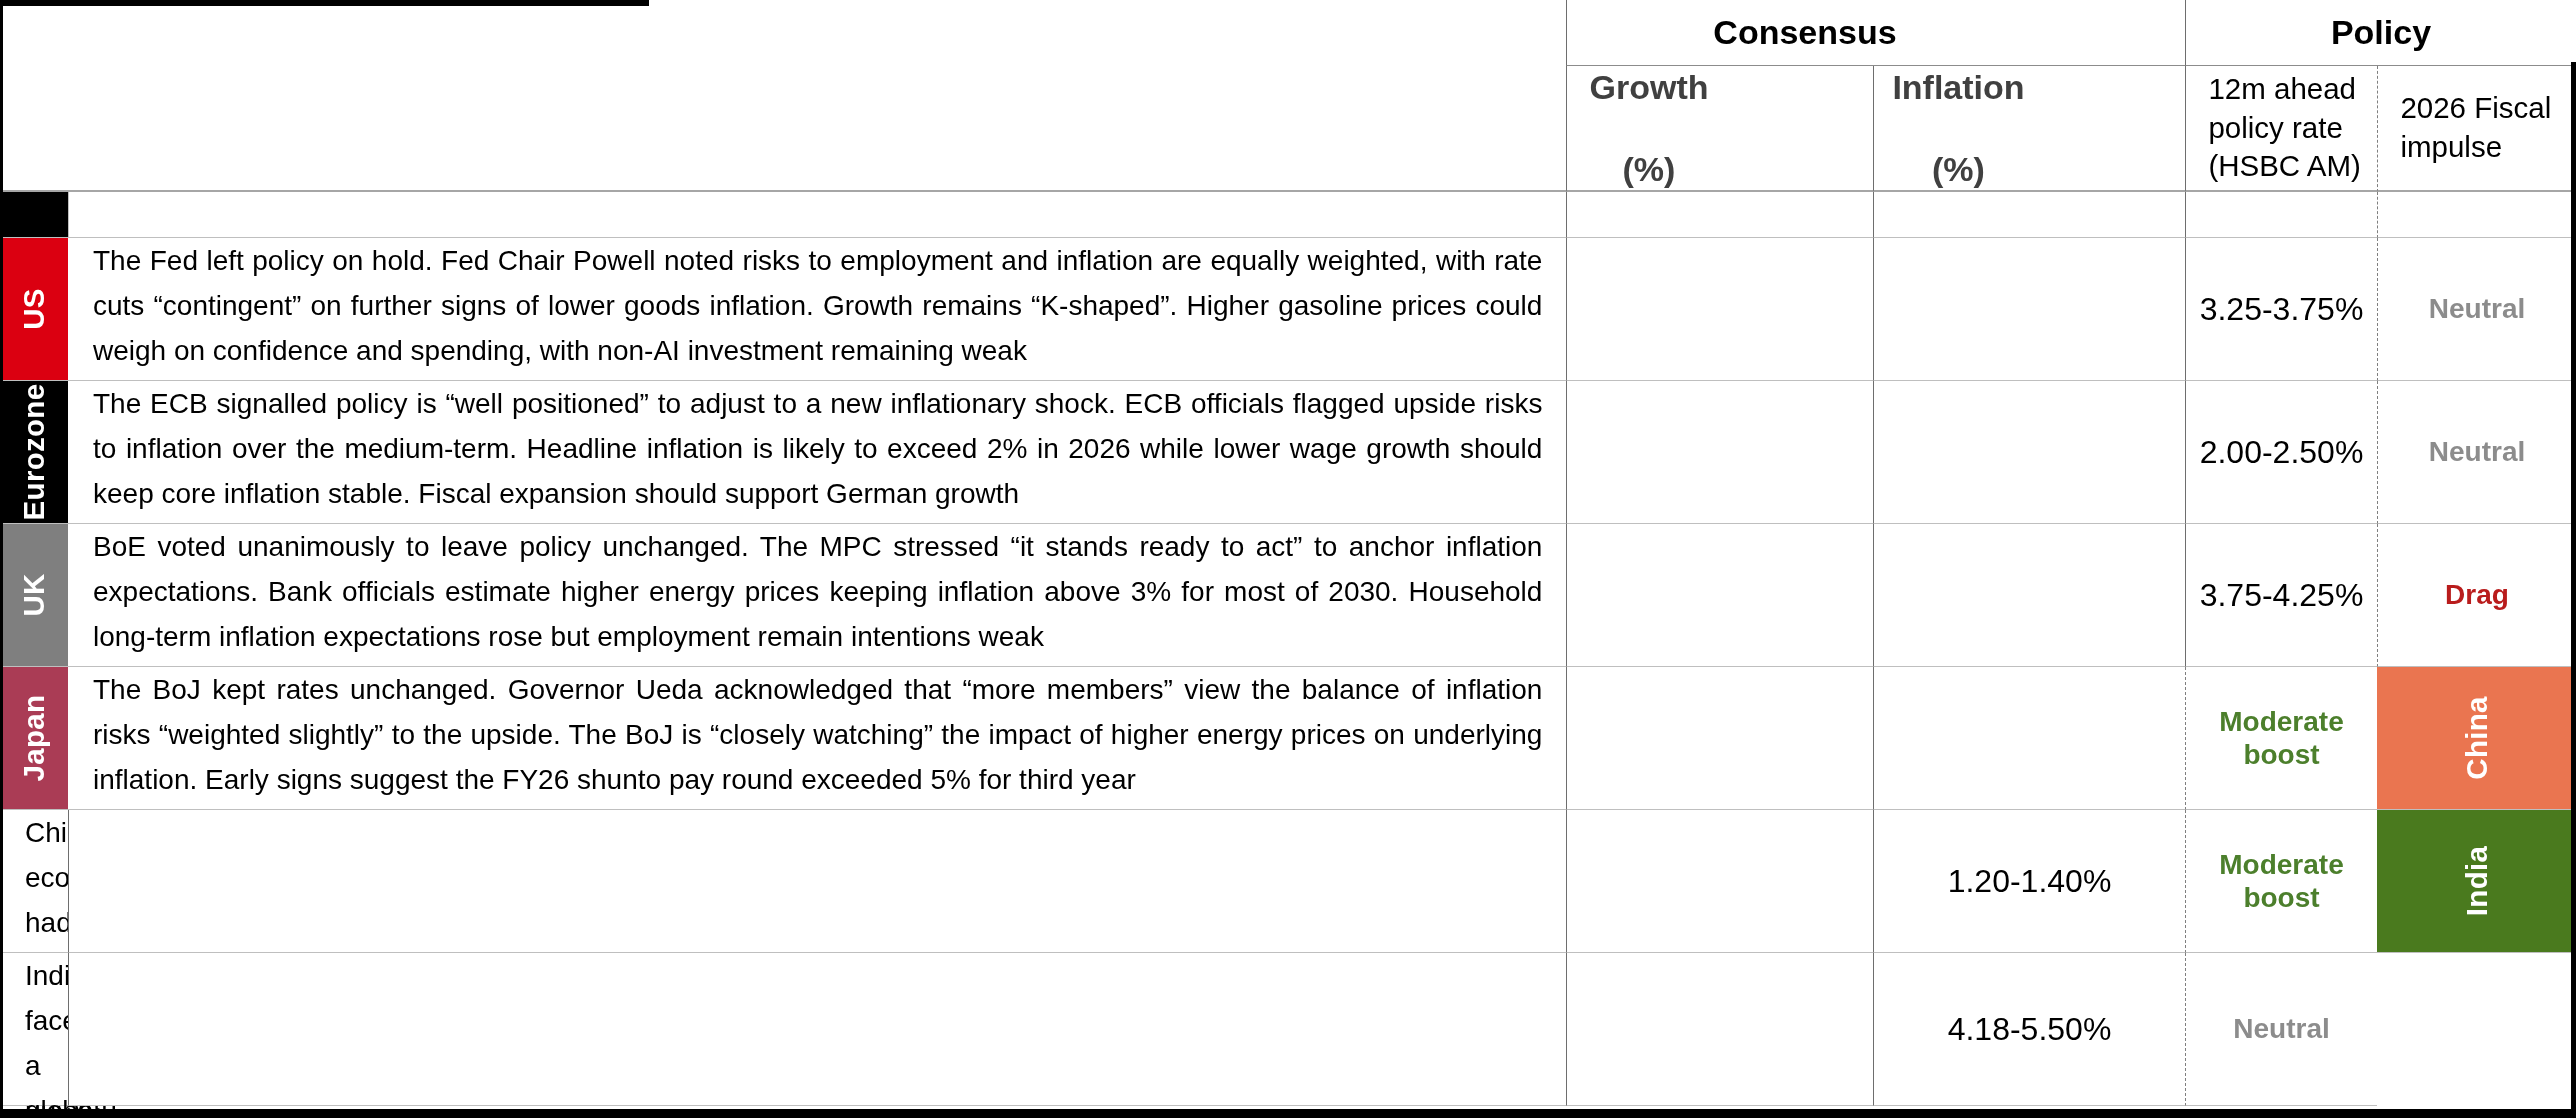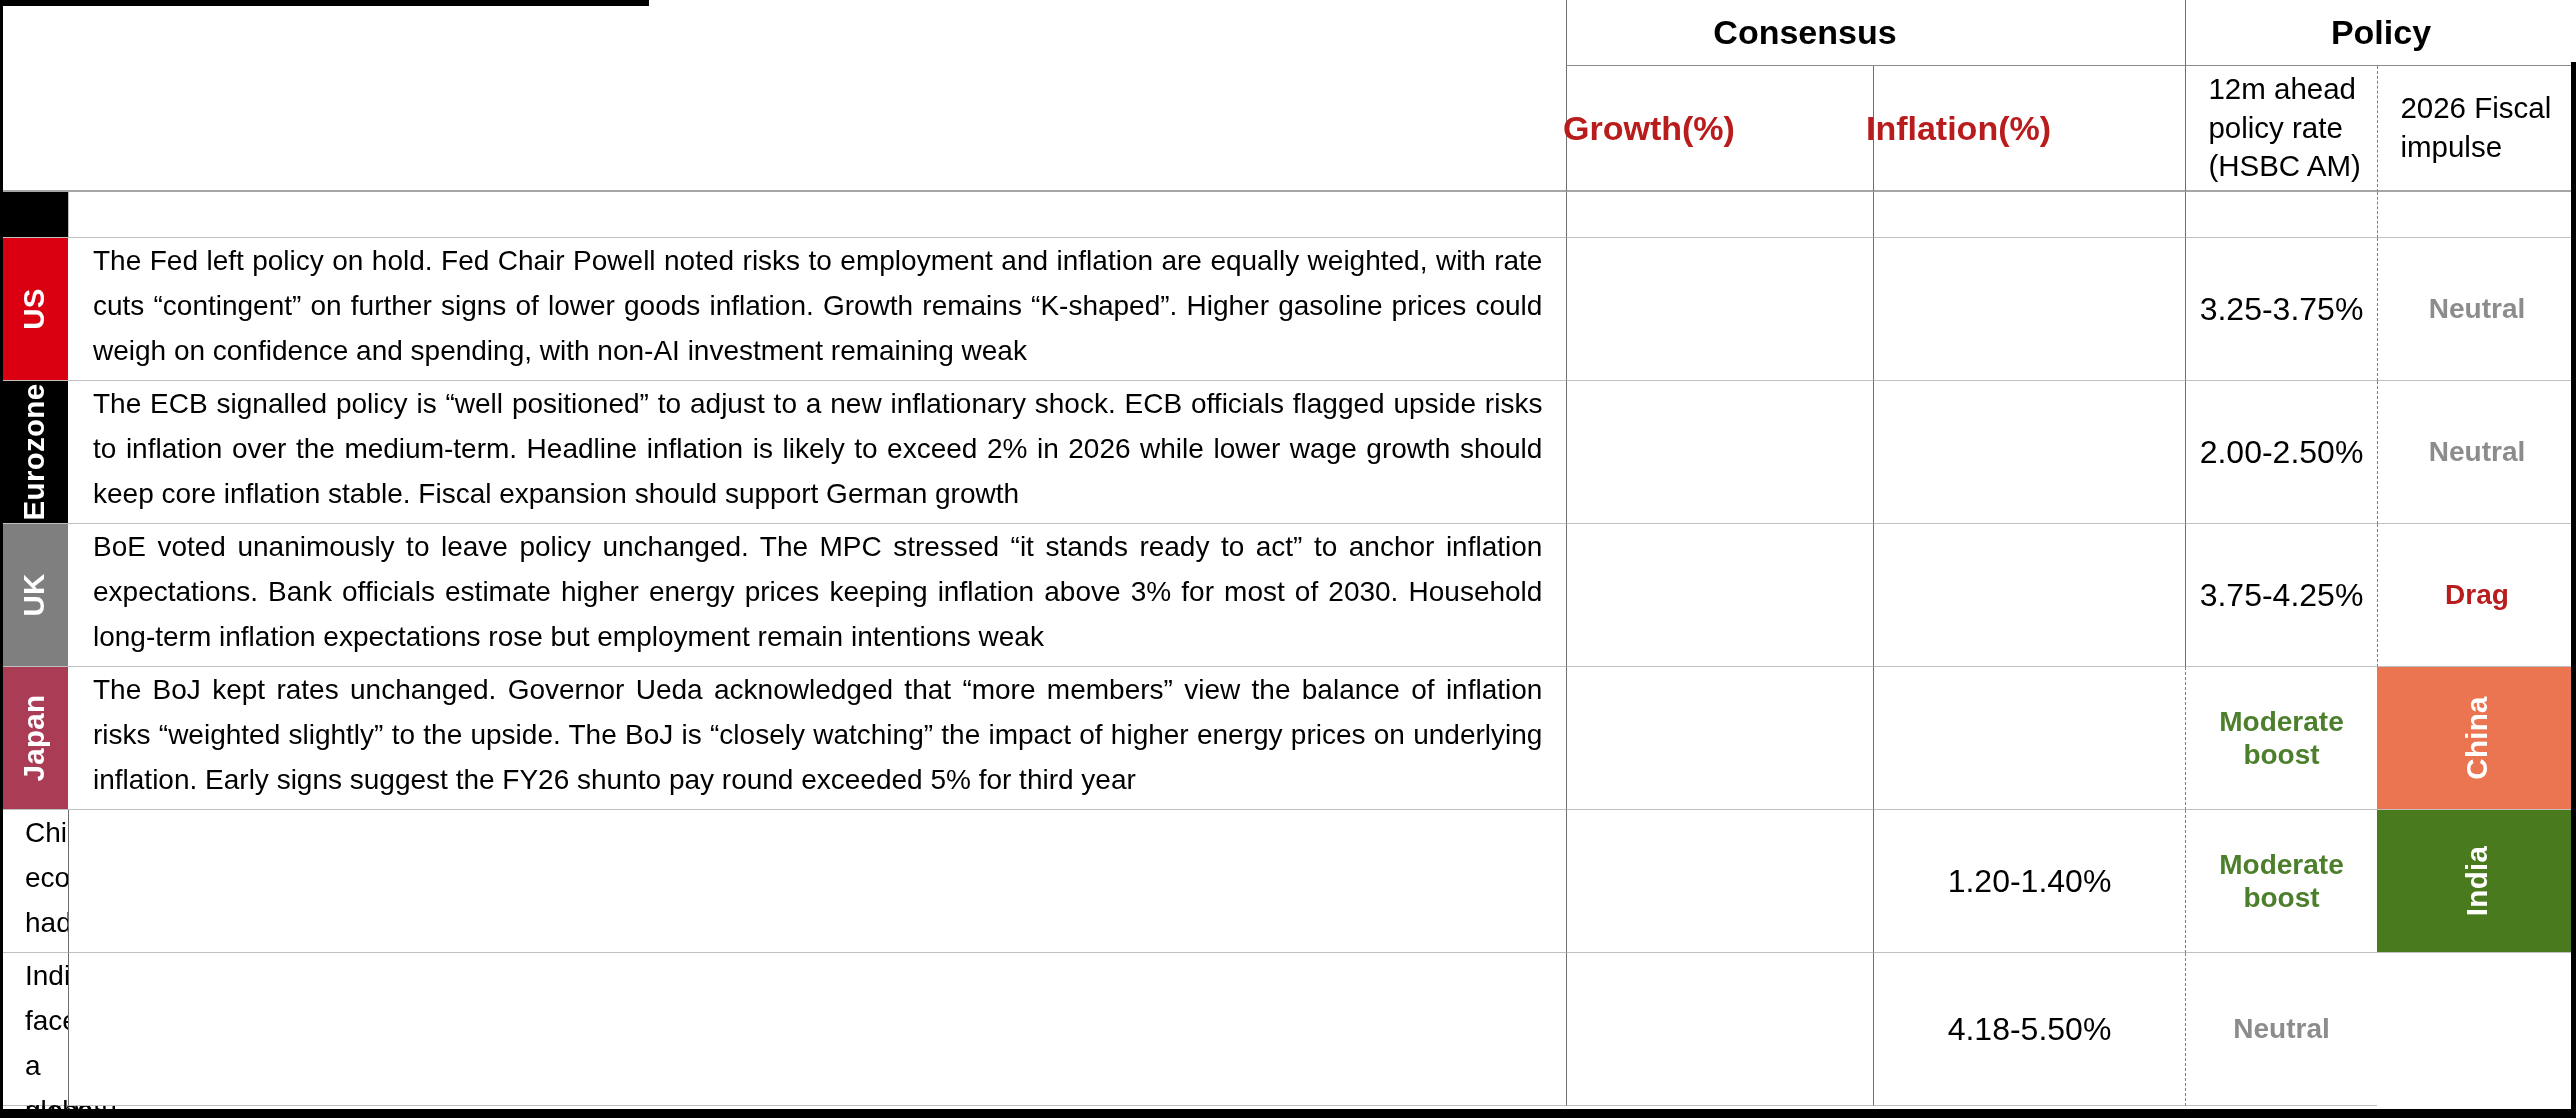--- a/index.html
+++ b/index.html
@@ -23,22 +23,22 @@
 
   
   .hb1{border-bottom:1.2px solid #8c8c8c;}      
   .hb2{border-bottom:2.4px solid #a6a6a6;}      
   .rb {border-bottom:1.8px solid #bfbfbf;}      
 
   
   .group-hdr{display:flex;align-items:center;justify-content:center;
     font-size:34px;font-weight:bold;color:#000;}
   .group-hdr.shift{padding-right:142px;}
-  .col-hdr{display:flex;align-items:center;justify-content:center;
-    font-size:34px;font-weight:bold;color:#b91c1c;line-height:1.25;}
+  .col-hdr{display:flex;flex-direction:column;align-items:center;justify-content:space-between;
+    font-size:34px;font-weight:bold;color:#404040;line-height:1.25;}
   .col-hdr.shift{padding-right:142px;}
   .col-hdr-lite{display:flex;align-items:center;
     font-size:29.5px;font-weight:400;color:#000;line-height:1.32;
     padding-left:22.4px;padding-right:8.3px;}
 
   
   .label{background:#000;}
   .rot{position:absolute;top:50%;left:50%;
     transform:translate(-50%,-50%) rotate(-90deg);
     color:#ffffff;font-weight:bold;font-size:29.5px;letter-spacing:0.3px;white-space:nowrap;}

